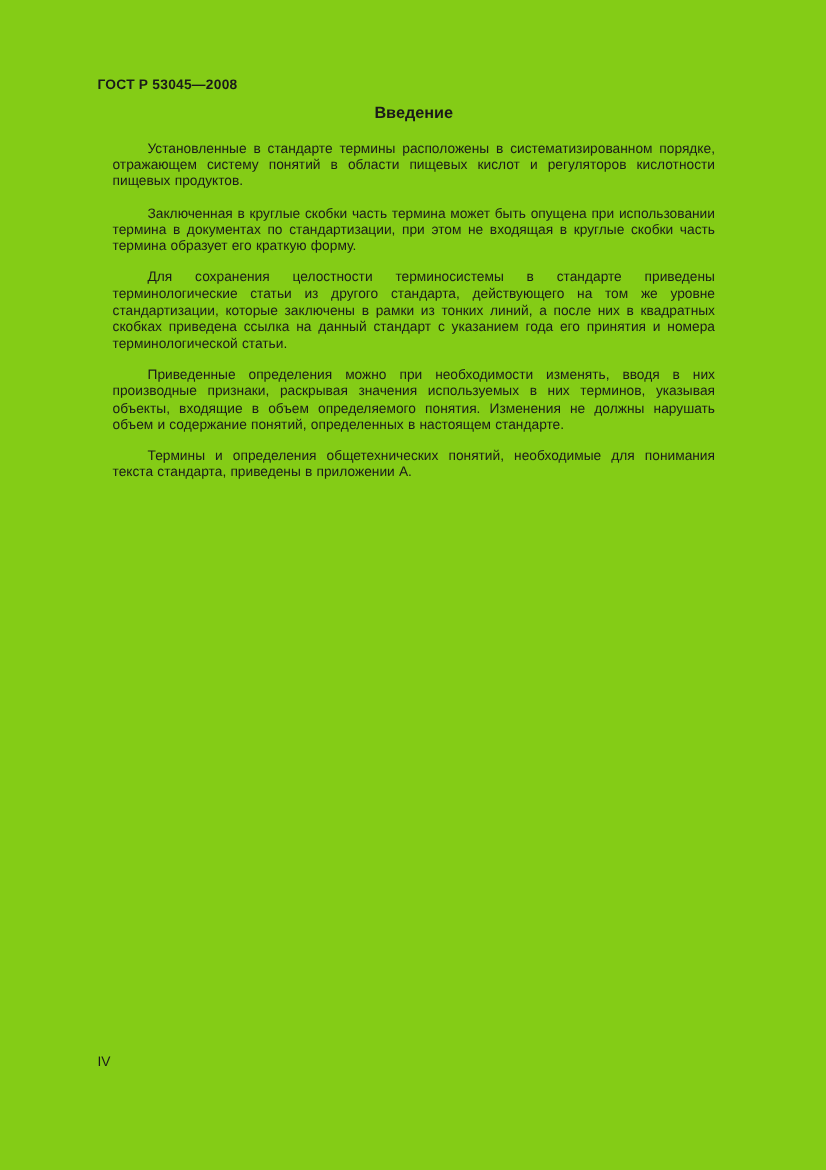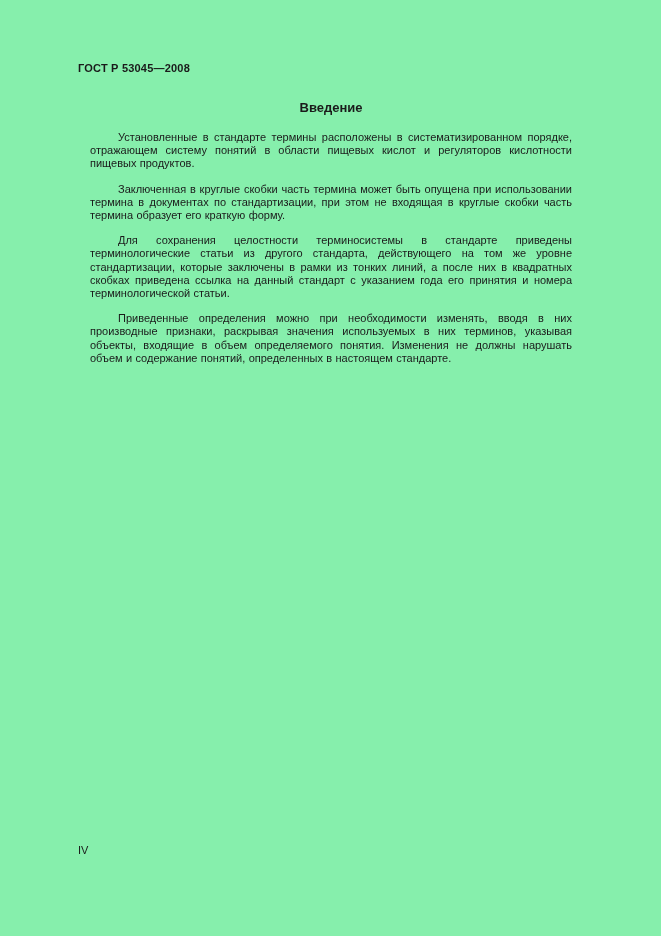--- a/index.html
+++ b/index.html
@@ -4,40 +4,40 @@
 <style>
   html, body {
     margin: 0;
     padding: 0;
     background: #ffffff;
   }
   .page {
     position: relative;
     width: 661px;
     height: 936px;
-    background: #86efac;
+    background: #84cc16;
     font-family: "Liberation Sans", sans-serif;
     color: #1a1a1a;
     overflow: hidden;
     box-sizing: border-box;
   }
   .content {
     padding: 62px 77px 0 78px;
     box-sizing: border-box;
   }
   .doc-header {
     font-size: 11px;
     font-weight: bold;
     letter-spacing: 0.2px;
   }
   .doc-title {
     text-align: center;
     font-size: 13px;
     font-weight: bold;
-    margin: 26px 0 16px 0;
+    margin: 8px 0 16px 0;
   }
   .body-text p {
     margin: 12px;
     font-size: 11px;
     line-height: 13.2px;
     text-align: justify;
     text-indent: 28px;
     word-spacing: 0.3px;
   }
   .page-number {
@@ -54,17 +54,18 @@
   <div class="content">
     <div class="doc-header">ГОСТ Р 53045—2008</div>
 
     <div class="doc-title">Введение</div>
 
     <div class="body-text">
       <p>Установленные в стандарте термины расположены в систематизированном порядке, отражающем систему  понятий в области пищевых кислот и регуляторов кислотности пищевых продуктов.</p>
       <p>Заключенная в круглые скобки часть термина может быть опущена при использовании термина в документах по стандартизации, при этом не входящая в круглые скобки часть термина образует его краткую форму.</p>
       <p>Для сохранения целостности терминосистемы в стандарте приведены терминологические статьи из другого стандарта, действующего на том же уровне стандартизации, которые заключены в рамки из тонких линий, а после них в квадратных скобках приведена ссылка на данный стандарт с указанием года его принятия и номера терминологической статьи.</p>
       <p>Приведенные определения можно при необходимости изменять, вводя в них производные признаки, раскрывая значения используемых в них терминов, указывая объекты, входящие в объем определяемого понятия. Изменения не должны нарушать объем и содержание понятий, определенных в настоящем стандарте.</p>
+      <p>Термины и определения общетехнических понятий, необходимые для понимания текста стандарта, приведены в приложении А.</p>
     </div>
   </div>
 
   <div class="page-number">IV</div>
 </div>
 
 </body></html>

